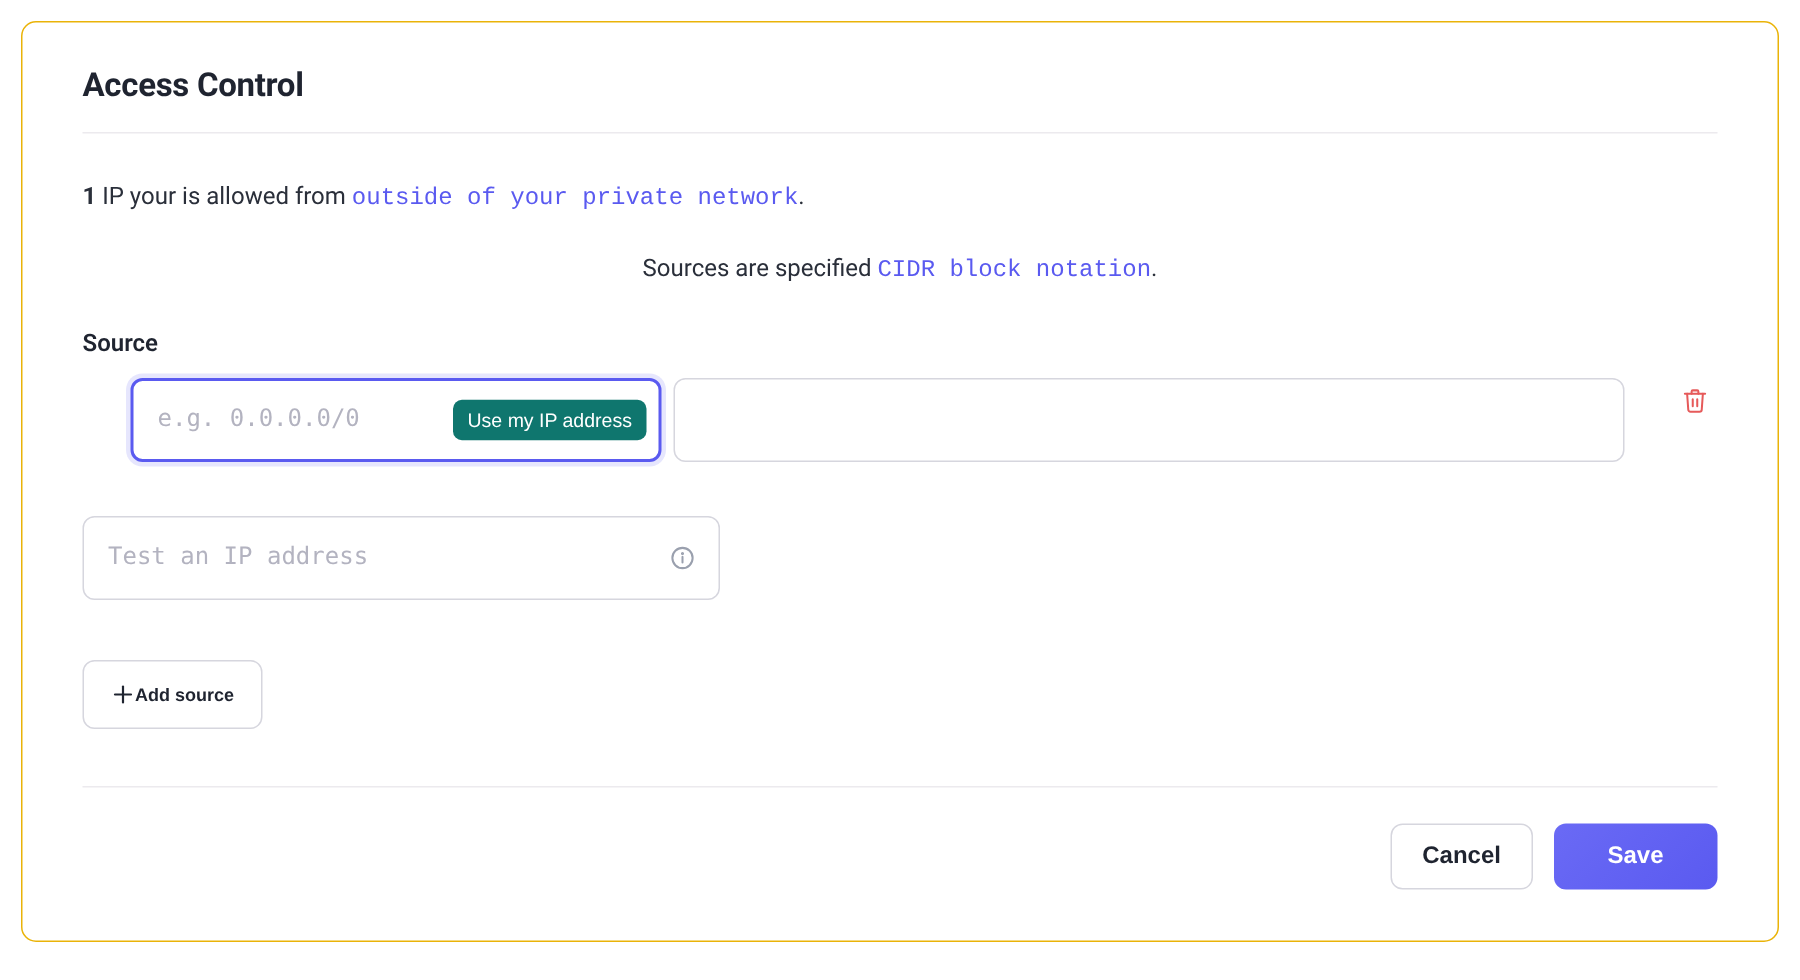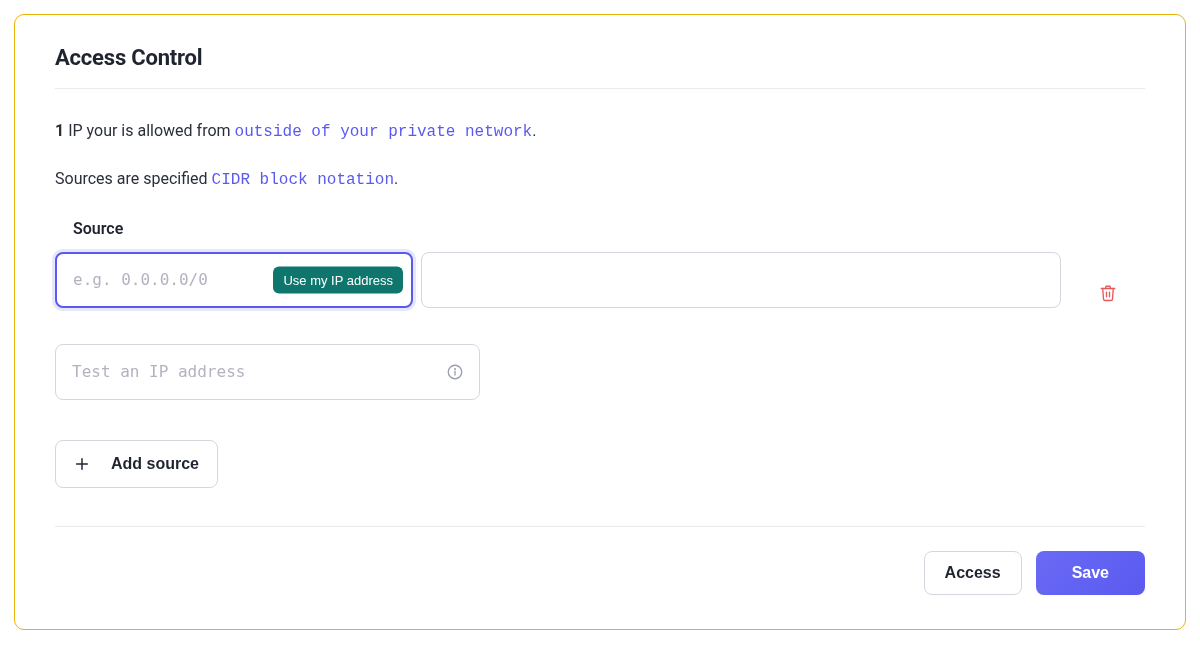--- a/index.html
+++ b/index.html
@@ -35,40 +35,41 @@
     .info-line .bold { font-weight: 700; }
     .link {
       color: #5a5af0;
       text-decoration: none;
       font-family: Liberation Mono, monospace;
     }
     .info-line2 {
       margin-top: 28px;
       font-size: 16px;
       color: #2a2f3a;
+      text-align: center;
     }
     .columns {
       display: flex;
       gap: 22px;
       margin-top: 30px;
-      margin-left: 18px;
     }
     .col-source { width: 358px; }
     .col-description { width: 640px; }
     .col-actions { flex: 1; }
     .col-label {
       font-size: 16px;
       font-weight: 600;
       color: #1f2430;
     }
     .row {
       display: flex;
-      align-items: flex-end;
+      align-items: flex-start;
       gap: 8px;
       margin-top: 14px;
+      margin-left: 32px;
     }
     .source-wrap {
       position: relative;
       width: 358px;
     }
     .input {
       width: 100%;
       height: 56px;
       border: 1px solid #d6d6de;
       border-radius: 8px;
@@ -133,26 +134,26 @@
       right: 16px;
       top: 50%;
       transform: translateY(-50%);
       color: #9aa0ae;
       display:flex; align-items:center;
     }
     .add-source-btn {
       margin-top: 40px;
       display: inline-flex;
       align-items: center;
-      gap: 21px;
+      gap: 0;
       border: 1px solid #d6d6de;
       background: #fff;
       border-radius: 8px;
       padding: 14px 18px;
-      font-size: 16px;
+      font-size: 12px;
       font-weight: 600;
       color: #1f2430;
       cursor: pointer;
     }
     .hr2 {
       height: 1px;
       background: #eceaee;
       margin-top: 38px;
     }
     .footer {
@@ -243,17 +244,17 @@
         <line x1="12" y1="4" x2="12" y2="20"></line>
         <line x1="4" y1="12" x2="20" y2="12"></line>
       </svg>
     </span>
     <span>Add source</span>
   </button>
 
   <div class="hr2"></div>
 
   <div class="footer">
-    <button class="btn-cancel">Access</button>
+    <button class="btn-cancel">Cancel</button>
     <button class="btn-save">Save</button>
   </div>
 
 </div>
 
 </body></html>

